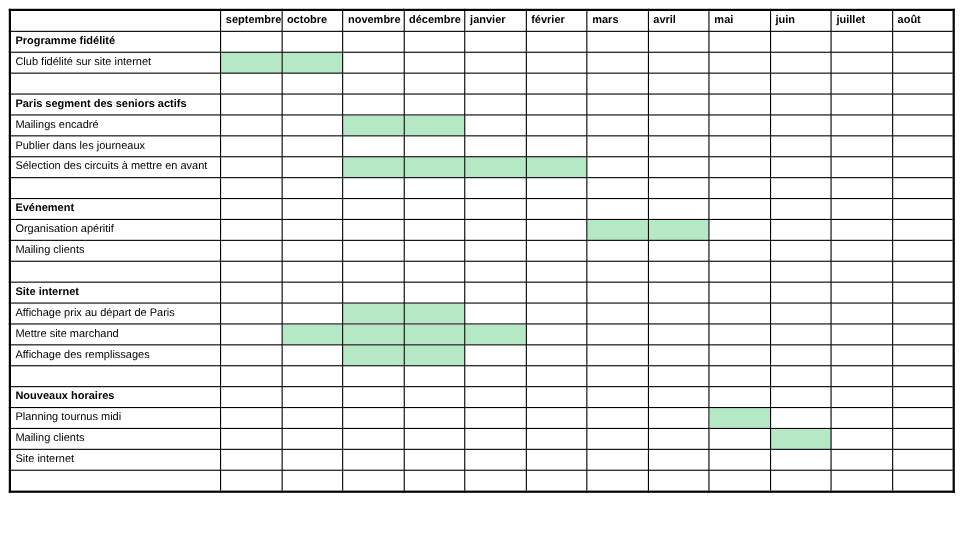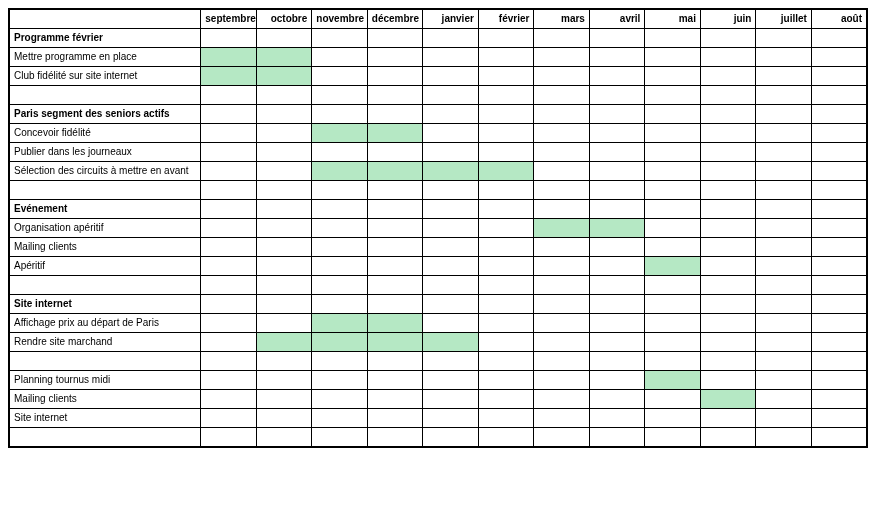--- a/index.html
+++ b/index.html
@@ -19,21 +19,21 @@
     border: 1px solid #000;
     padding: 2px 4px;
     height: 14px;
     line-height: 14px;
     text-align: left;
     overflow: hidden;
     white-space: nowrap;
   }
   th {
     font-weight: bold;
-    text-align: right;
+    text-align: left;
     background: #fff;
   }
   col.label { width: 190px; }
   col.month { width: 55px; }
   .section-head {
     font-weight: bold;
   }
   .filled {
     background: #b5e8c4; 
   }
@@ -71,38 +71,23 @@
       <th>mars</th>
       <th>avril</th>
       <th>mai</th>
       <th>juin</th>
       <th>juillet</th>
       <th>août</th>
     </tr>
   </thead>
   <tbody id="gantt-body">
       <tr>
-        <td class="section-head">Programme février</td>
-        <td class=""></td>
-        <td class=""></td>
-        <td class=""></td>
-        <td class=""></td>
-        <td class=""></td>
-        <td class=""></td>
-        <td class=""></td>
-        <td class=""></td>
-        <td class=""></td>
-        <td class=""></td>
-        <td class=""></td>
-        <td class=""></td>
-      </tr>
-      <tr>
-        <td>Mettre programme en place</td>
-        <td class="filled"></td>
-        <td class="filled"></td>
+        <td class="section-head">Programme fidélité</td>
+        <td class=""></td>
+        <td class=""></td>
         <td class=""></td>
         <td class=""></td>
         <td class=""></td>
         <td class=""></td>
         <td class=""></td>
         <td class=""></td>
         <td class=""></td>
         <td class=""></td>
         <td class=""></td>
         <td class=""></td>
@@ -146,21 +131,21 @@
         <td class=""></td>
         <td class=""></td>
         <td class=""></td>
         <td class=""></td>
         <td class=""></td>
         <td class=""></td>
         <td class=""></td>
         <td class=""></td>
       </tr>
       <tr>
-        <td>Concevoir fidélité</td>
+        <td>Mailings encadré</td>
         <td class=""></td>
         <td class=""></td>
         <td class="filled"></td>
         <td class="filled"></td>
         <td class=""></td>
         <td class=""></td>
         <td class=""></td>
         <td class=""></td>
         <td class=""></td>
         <td class=""></td>
@@ -251,35 +236,20 @@
         <td class=""></td>
         <td class=""></td>
         <td class=""></td>
         <td class=""></td>
         <td class=""></td>
         <td class=""></td>
         <td class=""></td>
         <td class=""></td>
       </tr>
       <tr>
-        <td>Apéritif</td>
-        <td class=""></td>
-        <td class=""></td>
-        <td class=""></td>
-        <td class=""></td>
-        <td class=""></td>
-        <td class=""></td>
-        <td class=""></td>
-        <td class=""></td>
-        <td class="filled"></td>
-        <td class=""></td>
-        <td class=""></td>
-        <td class=""></td>
-      </tr>
-      <tr>
         <td></td>
         <td class=""></td>
         <td class=""></td>
         <td class=""></td>
         <td class=""></td>
         <td class=""></td>
         <td class=""></td>
         <td class=""></td>
         <td class=""></td>
         <td class=""></td>
@@ -311,36 +281,66 @@
         <td class=""></td>
         <td class=""></td>
         <td class=""></td>
         <td class=""></td>
         <td class=""></td>
         <td class=""></td>
         <td class=""></td>
         <td class=""></td>
       </tr>
       <tr>
-        <td>Rendre site marchand</td>
-        <td class=""></td>
-        <td class="filled"></td>
-        <td class="filled"></td>
-        <td class="filled"></td>
-        <td class="filled"></td>
+        <td>Mettre site marchand</td>
+        <td class=""></td>
+        <td class="filled"></td>
+        <td class="filled"></td>
+        <td class="filled"></td>
+        <td class="filled"></td>
+        <td class=""></td>
+        <td class=""></td>
+        <td class=""></td>
+        <td class=""></td>
+        <td class=""></td>
+        <td class=""></td>
+        <td class=""></td>
+      </tr>
+      <tr>
+        <td>Affichage des remplissages</td>
+        <td class=""></td>
+        <td class=""></td>
+        <td class="filled"></td>
+        <td class="filled"></td>
+        <td class=""></td>
         <td class=""></td>
         <td class=""></td>
         <td class=""></td>
         <td class=""></td>
         <td class=""></td>
         <td class=""></td>
         <td class=""></td>
       </tr>
       <tr>
         <td></td>
+        <td class=""></td>
+        <td class=""></td>
+        <td class=""></td>
+        <td class=""></td>
+        <td class=""></td>
+        <td class=""></td>
+        <td class=""></td>
+        <td class=""></td>
+        <td class=""></td>
+        <td class=""></td>
+        <td class=""></td>
+        <td class=""></td>
+      </tr>
+      <tr>
+        <td class="section-head">Nouveaux horaires</td>
         <td class=""></td>
         <td class=""></td>
         <td class=""></td>
         <td class=""></td>
         <td class=""></td>
         <td class=""></td>
         <td class=""></td>
         <td class=""></td>
         <td class=""></td>
         <td class=""></td>

